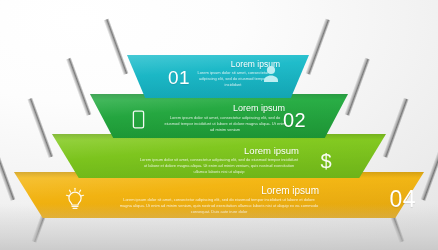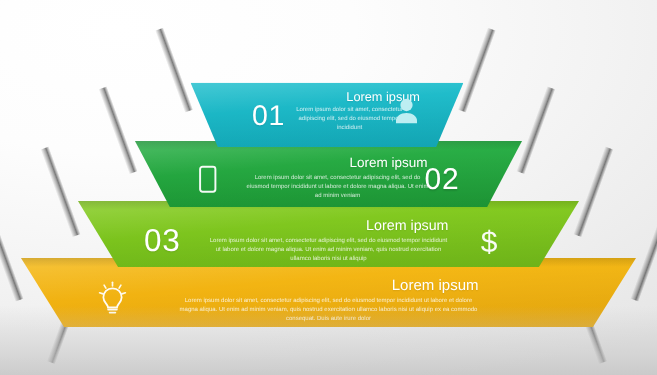--- a/index.html
+++ b/index.html
@@ -101,20 +101,21 @@
     <i></i>
     </div>
 
   <div class="band" style="left:14px;top:172px;width:410px;height:46px;
               clip-path:polygon(0% 0%,100% 0%,93% 100%,7% 100%);">
     <div class="face" style="background:linear-gradient(to bottom,#f5b916 0%,#eead0e 100%);"></div>
     <div class="sheen"></div>
     <div class="edgeshade"></div>
   </div>
   <div class="content">
+    <div class="num" style="right:22px;top:188px;font-size:23px;">04</div>
     <div class="ttl" style="left:119px;top:185px;width:200px;font-size:10px;">Lorem ipsum</div>
     <div class="body" style="left:119px;top:197px;width:200px;font-size:4px;">Lorem ipsum dolor sit amet, consectetur adipiscing elit, sed do eiusmod tempor incididunt ut labore et dolore magna aliqua. Ut enim ad minim veniam, quis nostrud exercitation ullamco laboris nisi ut aliquip ex ea commodo consequat. Duis aute irure dolor</div>
     <div class="ico" style="left:64px;top:187px;">
       <svg width="22" height="24" viewBox="0 0 22 24">
         <g stroke="#ffffff" stroke-opacity=".92" stroke-width="1.1" fill="none" stroke-linecap="round">
           <line x1="11" y1="1.2" x2="11" y2="3.6"></line>
           <line x1="5.4" y1="3.1" x2="6.6" y2="5.1"></line>
           <line x1="16.6" y1="3.1" x2="15.4" y2="5.1"></line>
           <line x1="2.4" y1="8.2" x2="4.7" y2="8.9"></line>
           <line x1="19.6" y1="8.2" x2="17.3" y2="8.9"></line>
@@ -126,21 +127,20 @@
     </div>
   </div>
 
   <div class="band" style="left:52px;top:134px;width:334px;height:44px;
               clip-path:polygon(0% 0%,100% 0%,92% 100%,8% 100%);">
     <div class="face" style="background:linear-gradient(to bottom,#86cc22 0%,#74bd1a 100%);"></div>
     <div class="sheen"></div>
     <div class="edgeshade"></div>
   </div>
   <div class="content">
-    <div class="num" style="left:96px;top:150px;font-size:21px;">03</div>
     <div class="ttl" style="left:139px;top:146px;width:160px;font-size:9.5px;">Lorem ipsum</div>
     <div class="body" style="left:139px;top:157px;width:160px;font-size:4px;">Lorem ipsum dolor sit amet, consectetur adipiscing elit, sed do eiusmod tempor incididunt ut labore et dolore magna aliqua. Ut enim ad minim veniam, quis nostrud exercitation ullamco laboris nisi ut aliquip</div>
     <div class="ico" style="left:318px;top:150px;">
       <svg width="16" height="22" viewBox="0 0 16 22">
         <text x="8" y="18" text-anchor="middle" font-family="Liberation Sans, sans-serif" font-size="20" font-weight="300" fill="#ffffff" fill-opacity=".95">$</text>
       </svg>
     </div>
   </div>
 
   <div class="band" style="left:90px;top:94px;width:258px;height:44px;

